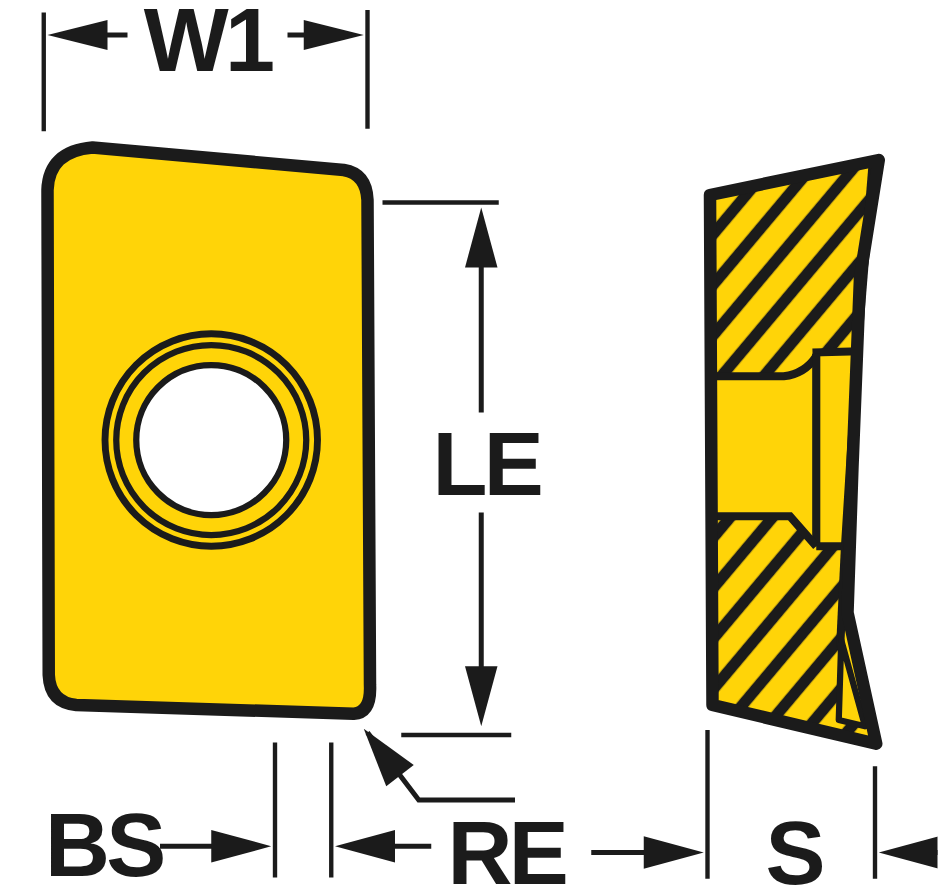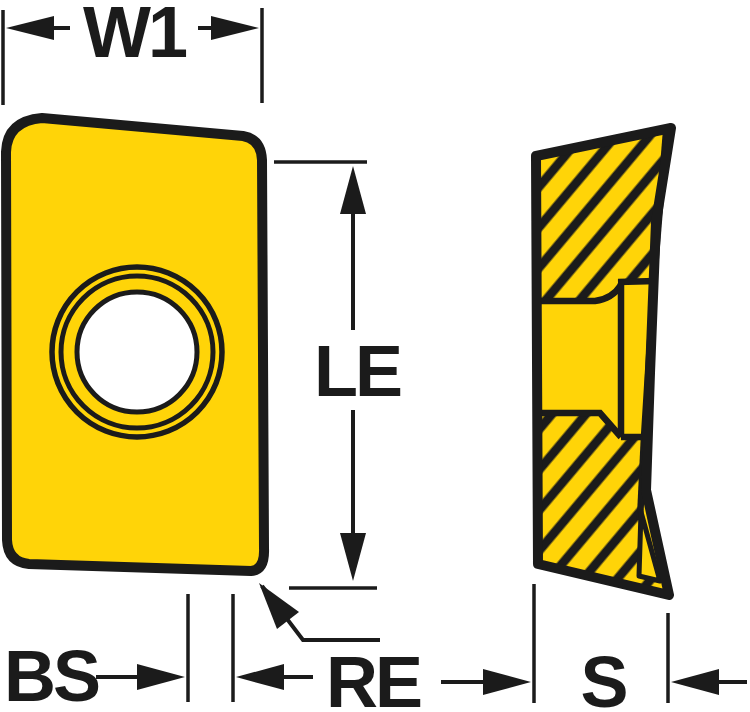--- a/index.html
+++ b/index.html
@@ -4,20 +4,21 @@
 <style>
   :root{
     --yellow:#FFD408;
     --ink:#1B1B1B;
     --bg:#FFFFFF;
   }
   html,body{margin:0;padding:0;background:var(--bg);}
   .stage{
     position:relative;width:636px;height:712px;background:var(--bg);
     font-family:"Liberation Sans",sans-serif;
+    padding-left:32px;
   }
   svg{display:block;}
   .dim-line{stroke:var(--ink);stroke-width:4;fill:none;}
   .ext-line{stroke:var(--ink);stroke-width:3.5;fill:none;}
   .arrow{fill:var(--ink);stroke:none;}
   .outline-heavy{fill:none;stroke:var(--ink);stroke-width:10;stroke-linejoin:round;}
   .inner-line{fill:none;stroke:var(--ink);stroke-width:6.5;stroke-linecap:butt;}
   .dim-text{
     font-family:"Liberation Sans",sans-serif;
     font-weight:bold;font-size:72px;fill:var(--ink);letter-spacing:-3px;

